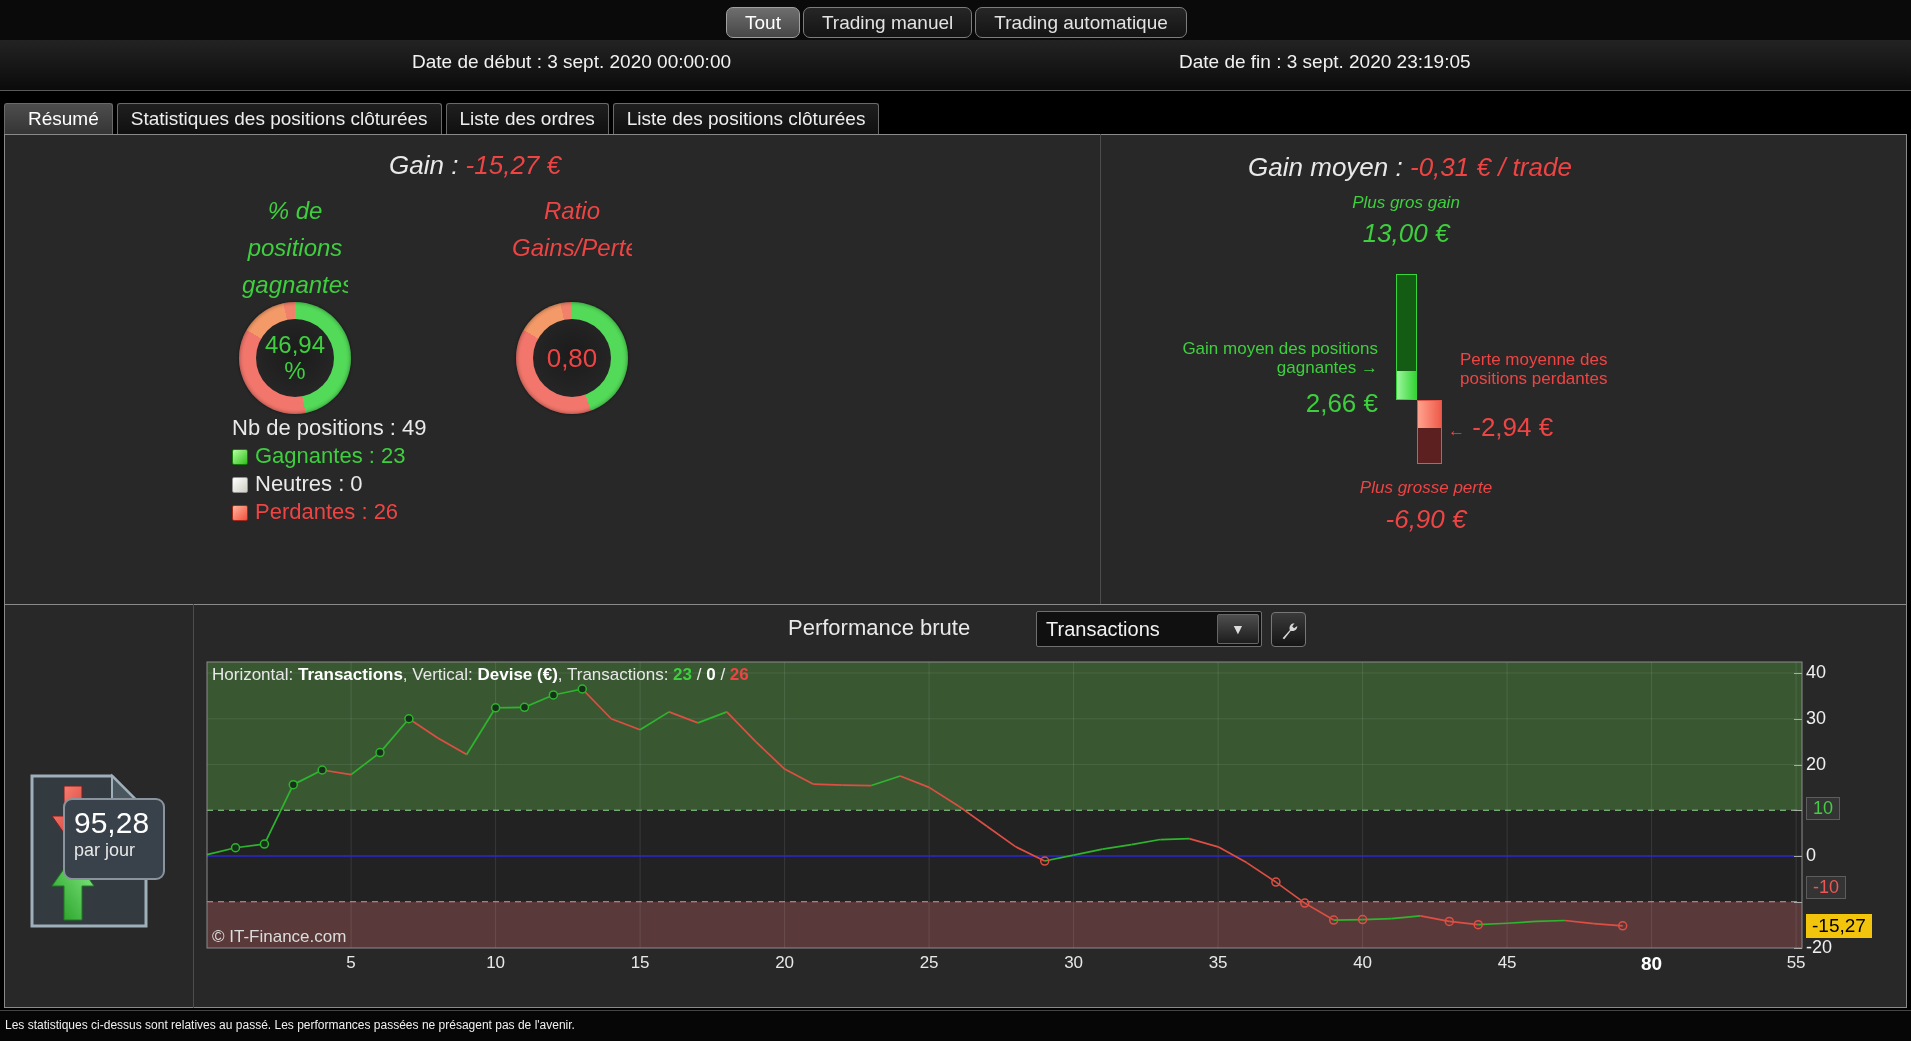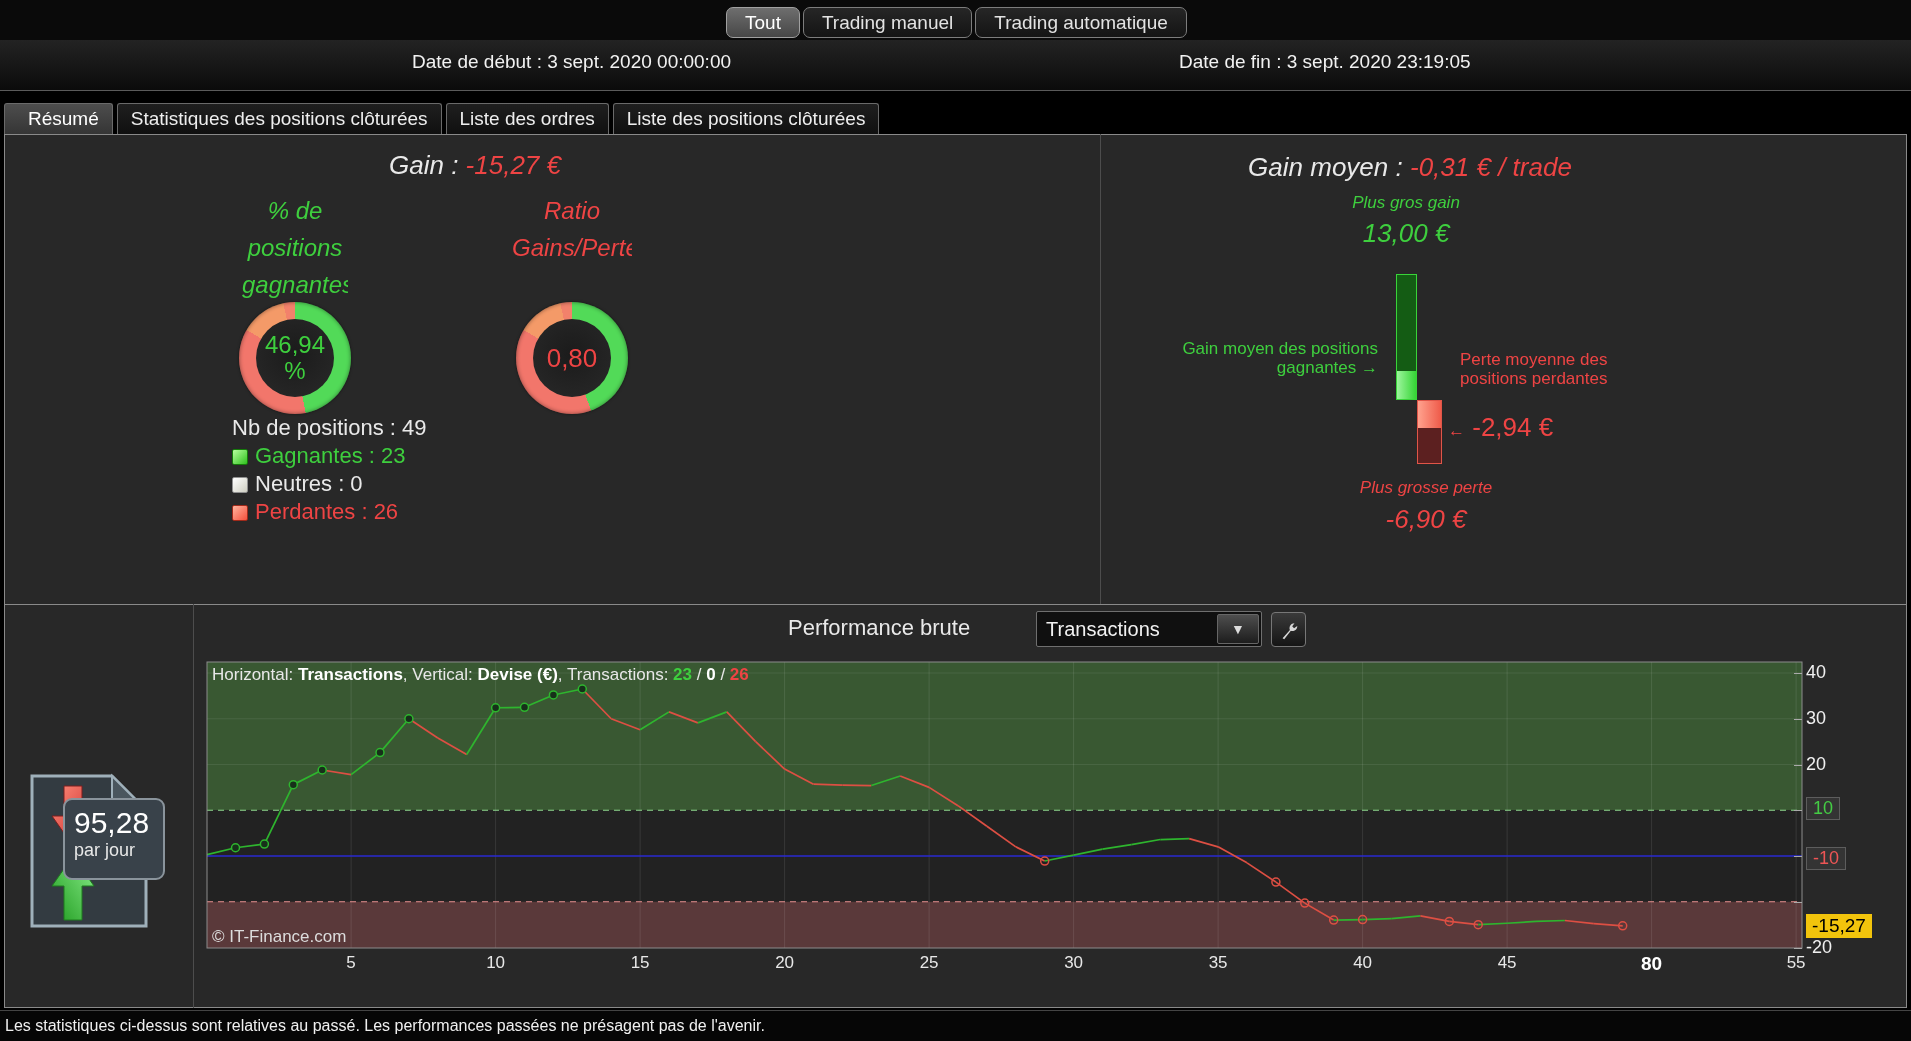--- a/index.html
+++ b/index.html
@@ -90,21 +90,21 @@
 
   .legend { position:absolute; left:212px; top:665px; font-size:17px; color:#e8e8e8; white-space:nowrap; z-index:3; }
   .legend .lg-bold { font-weight:bold; color:#fff; }
   .legend .lg-win { font-weight:bold; color:#3ecf3e; }
   .legend .lg-neu { font-weight:bold; color:#fff; }
   .legend .lg-loss { font-weight:bold; color:#ee4444; }
   .copyright { position:absolute; left:212px; top:927px; font-size:17px; color:#dcdcdc; z-index:3; }
 
   
   .footer { position:absolute; left:0; top:1010px; width:1911px; height:31px; background:#060606;
-            border-top:1px solid #444; color:#f0f0f0; font-size:16px; line-height:29px; padding-left:5px; }
+            border-top:1px solid #444; color:#f0f0f0; font-size:12px; line-height:29px; padding-left:5px; }
 
   svg { display:block; }
 </style>
 </head>
 <body>
 
 <div id="app">
 
   <div class="topbar">
     <div class="view-tabs">
@@ -274,20 +274,21 @@
       <div class="seg"></div>
     </div>
   <div class="bar" id="bar-red" style="z-index:3;">
       <div class="seg"></div>
     </div>
 
   <div class="txt h17 green" style="left:1048px;top:339px;width:330px;text-align:right;line-height:19px;z-index:3;">
     <div>Gain moyen des positions</div>
     <div><span>gagnantes</span> <span>→</span></div>
   </div>
+  <div class="txt h26 green" style="left:1048px;top:388px;width:330px;text-align:right;z-index:3;">2,66 €</div>
 
   <div class="txt h17 red" style="left:1460px;top:350px;line-height:19px;z-index:3;">
     <div>Perte moyenne des</div>
     <div>positions perdantes</div>
   </div>
   <div class="txt h26 red" style="left:1448px;top:412px;z-index:3;">
     <span class="h17">←</span>
     <span>-2,94 €</span>
   </div>
 
@@ -334,21 +335,21 @@
       <div class="ylab" style="top:662px;">40</div>
       <div class="ytick" style="top:718.75px;"></div>
       <div class="ylab" style="top:707.75px;">30</div>
       <div class="ytick" style="top:764.5px;"></div>
       <div class="ylab" style="top:753.5px;">20</div>
       <div class="ytick" style="top:810.25px;"></div>
       <div class="ylab boxg" style="top:797.25px;">10</div>
       <div class="ytick" style="top:856px;"></div>
       <div class="ylab" style="top:845px;">0</div>
       <div class="ytick" style="top:901.75px;"></div>
-      <div class="ylab boxr" style="top:847px;">-10</div>
+      <div class="ylab boxr" style="top:876px;">-10</div>
       <div class="ytick" style="top:947.5px;"></div>
       <div class="ylab" style="top:936.5px;">-20</div>
       <div class="ylab tag" style="top:913.86025px;">-15,27</div>
       <div class="xlab" style="left:321.1px;">5</div>
       <div class="xlab" style="left:465.6px;">10</div>
       <div class="xlab" style="left:610.1px;">15</div>
       <div class="xlab" style="left:754.6px;">20</div>
       <div class="xlab" style="left:899.1px;">25</div>
       <div class="xlab" style="left:1043.6px;">30</div>
       <div class="xlab" style="left:1188.1px;">35</div>

